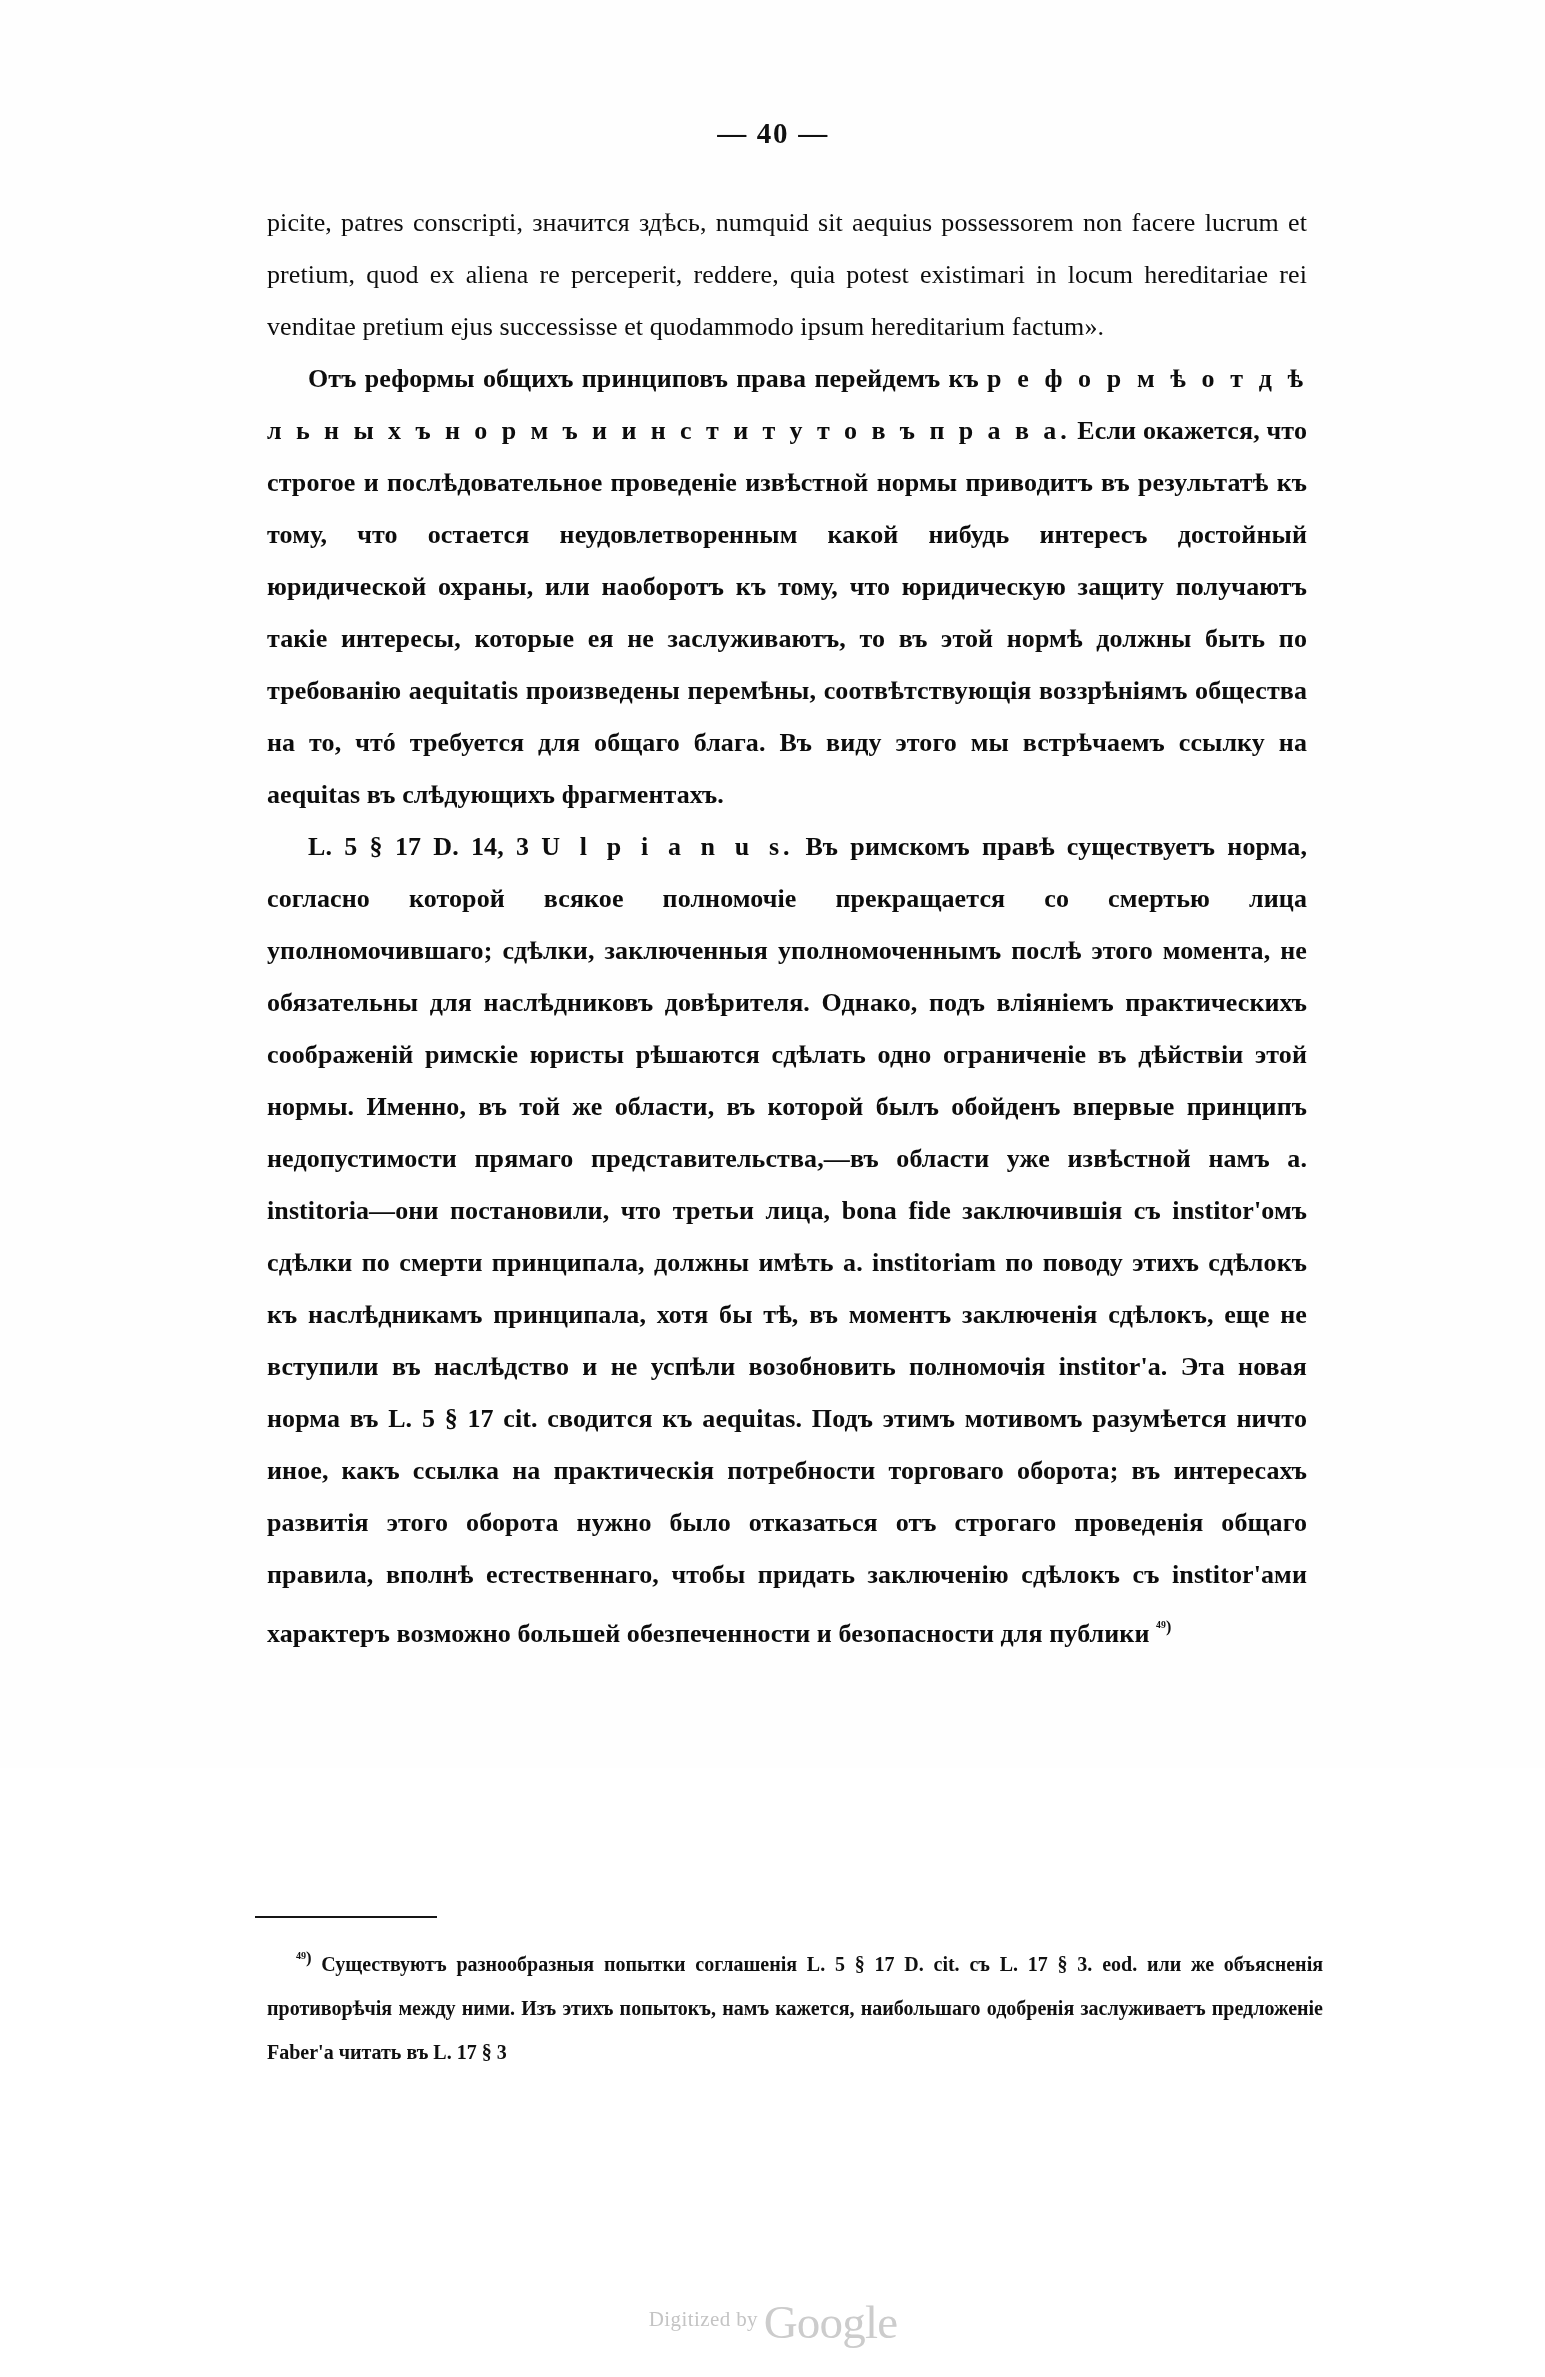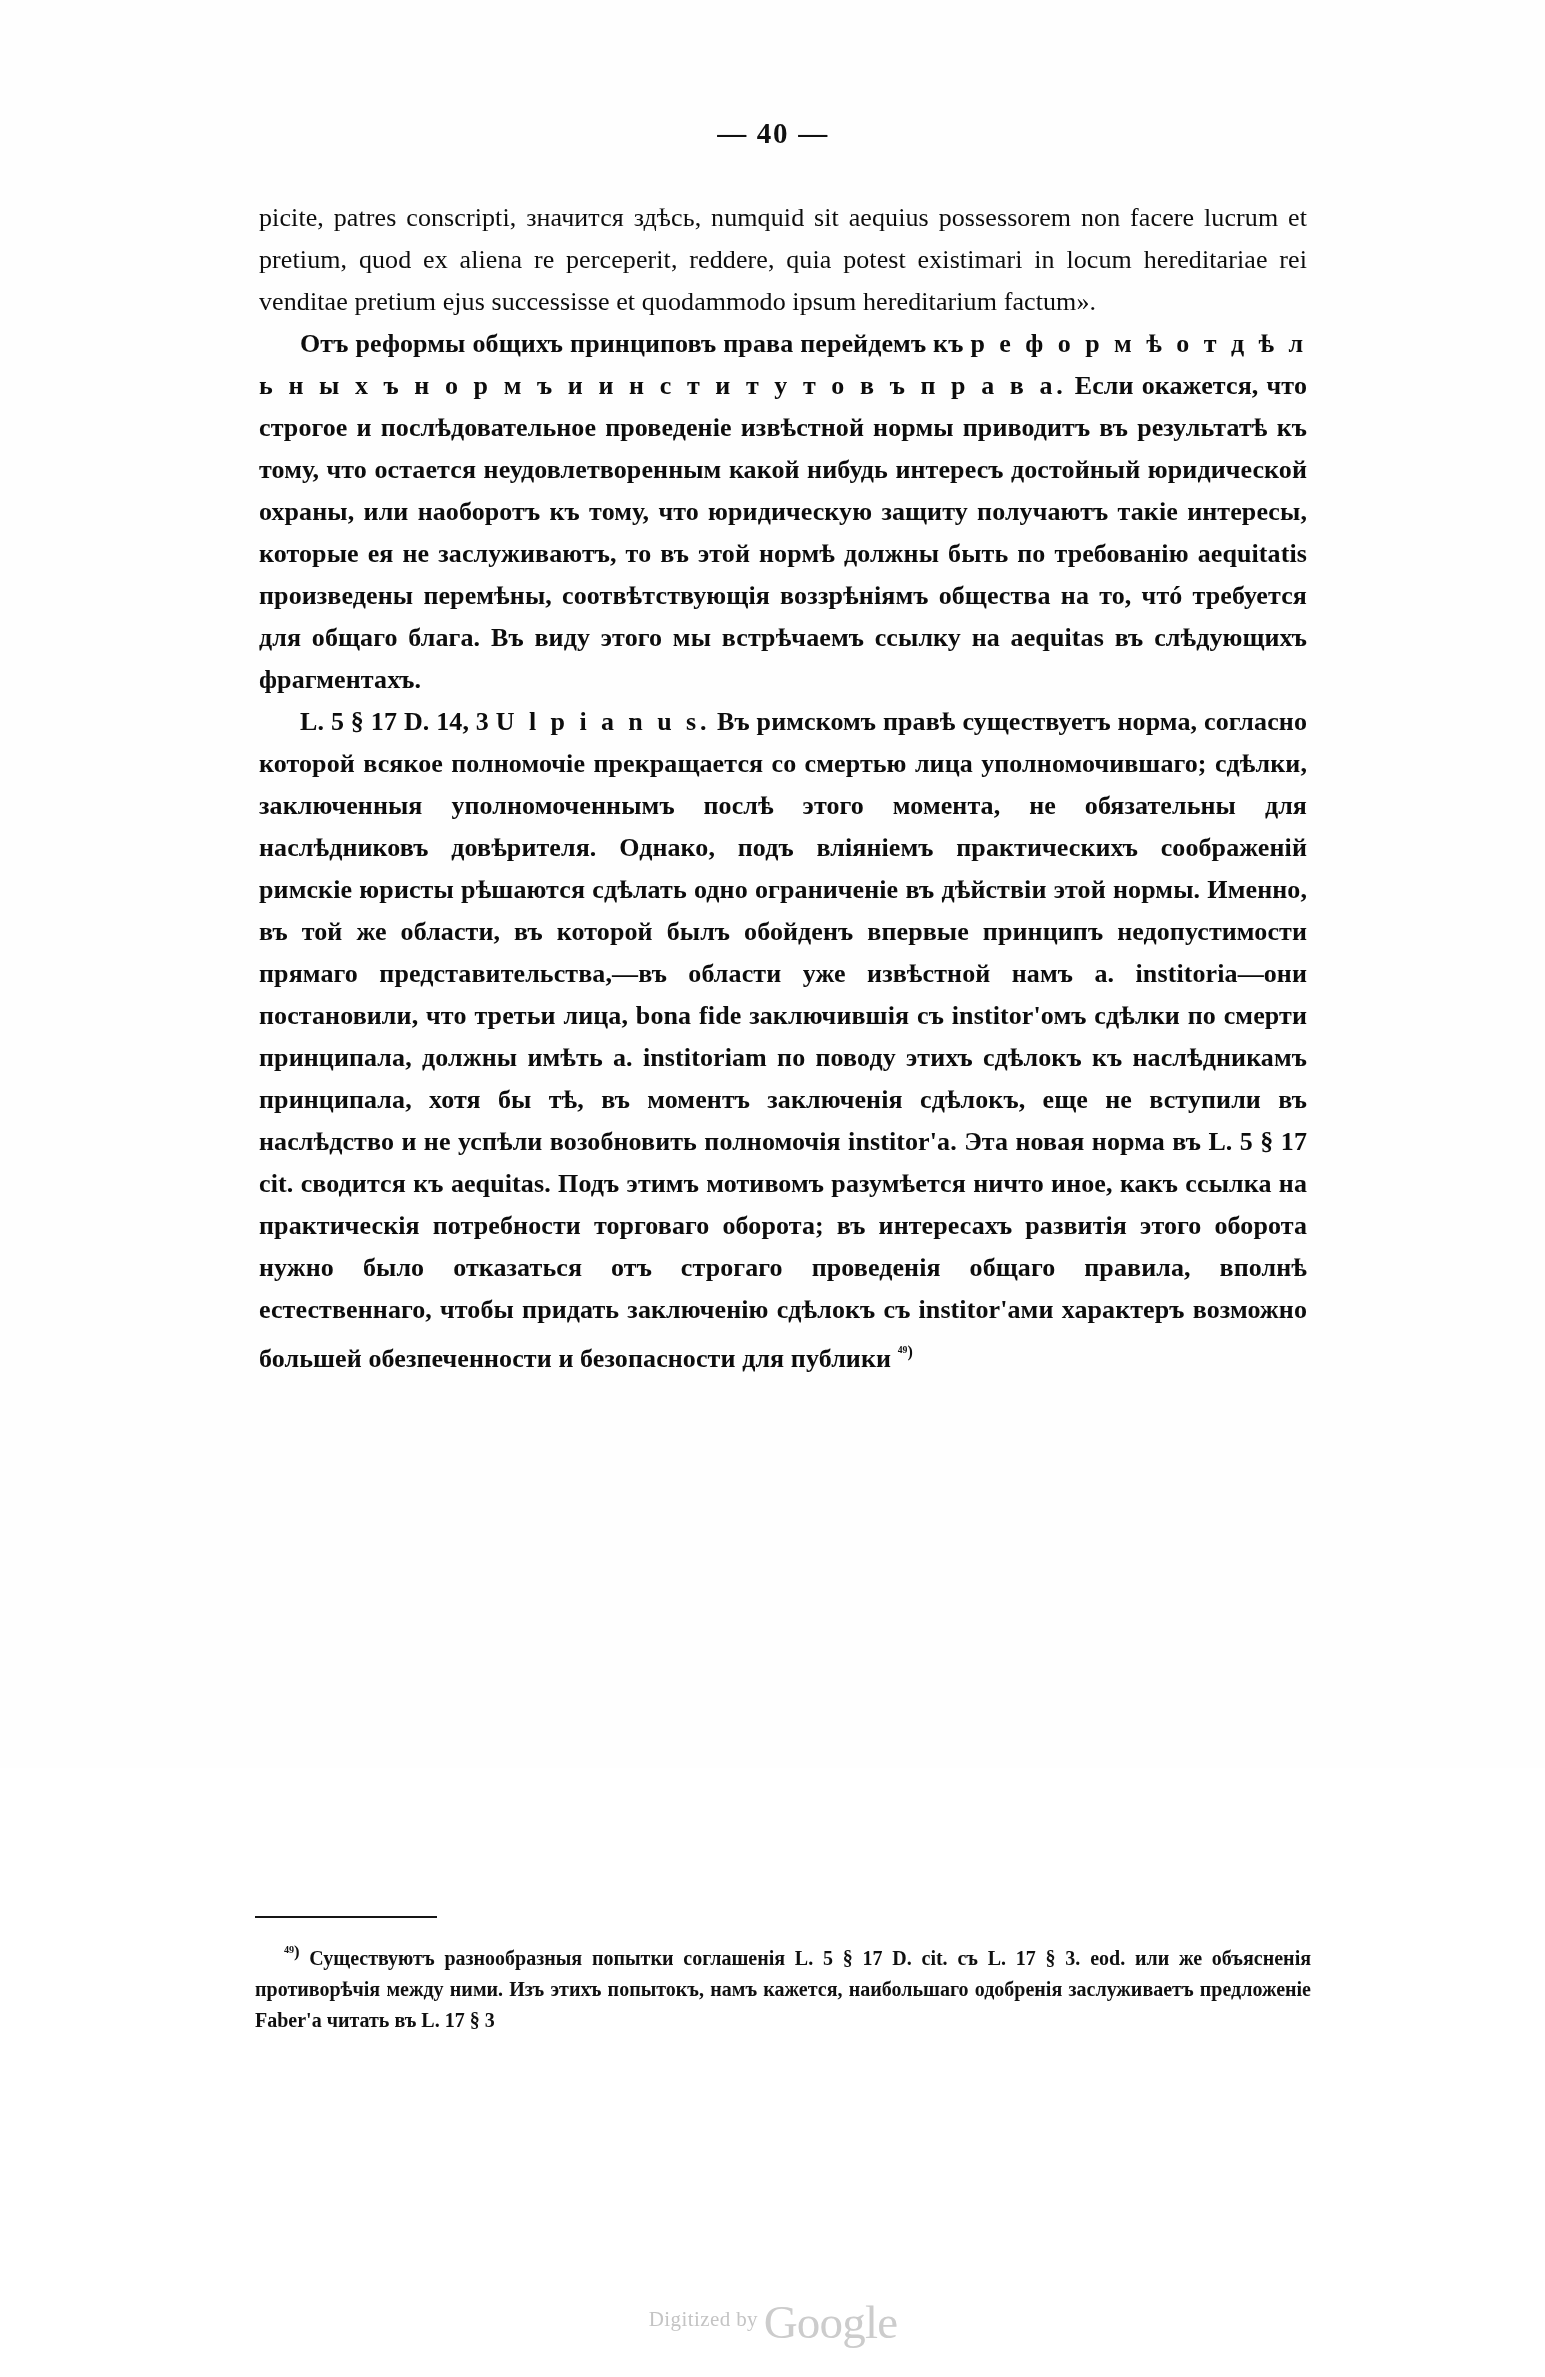--- a/index.html
+++ b/index.html
@@ -33,23 +33,23 @@
     letter-spacing: 1.7px;
     font-family: "Liberation Serif", serif;
   }
   .body-block {
     position: absolute;
     left: 255px;
     top: 197px;
     width: 1052px;
   }
   p.para {
-    margin: 0 0 0 4px;
+    margin: 0 0 0 12px;
     font-size: 26px;
-    line-height: 42px;
+    line-height: 52px;
     text-align: justify;
     text-justify: inter-word;
     font-family: "Liberation Serif", serif;
     color: #0d0d0d;
     letter-spacing: 0.1px;
   }
   p.para.indent {
     text-indent: 41px;
     font-weight: bold;
   }
@@ -59,25 +59,25 @@
   .footnote-rule {
     position: absolute;
     left: 255px;
     top: 1916px;
     width: 182px;
     height: 0;
     border-top: 2.5px solid #151515;
   }
   .footnote {
     position: absolute;
-    left: 255px;
+    left: 267px;
     top: 1936px;
     width: 1056px;
     font-size: 20px;
-    line-height: 31px;
+    line-height: 44px;
     text-align: justify;
     font-family: "Liberation Serif", serif;
     color: #101010;
     font-weight: bold;
   }
   .footnote .fn-indent {
     display: inline-block;
     width: 29px;
   }
   .watermark {

